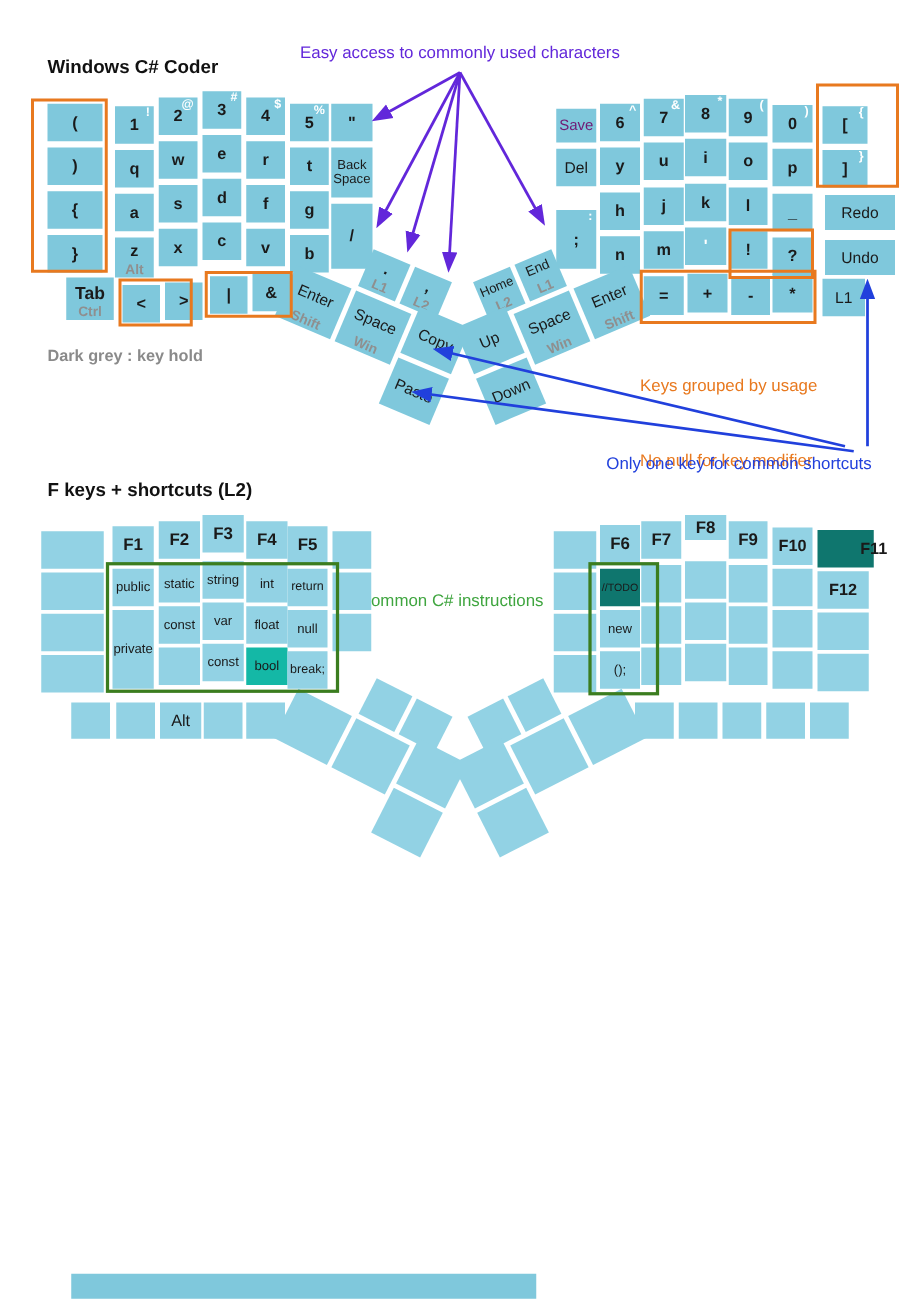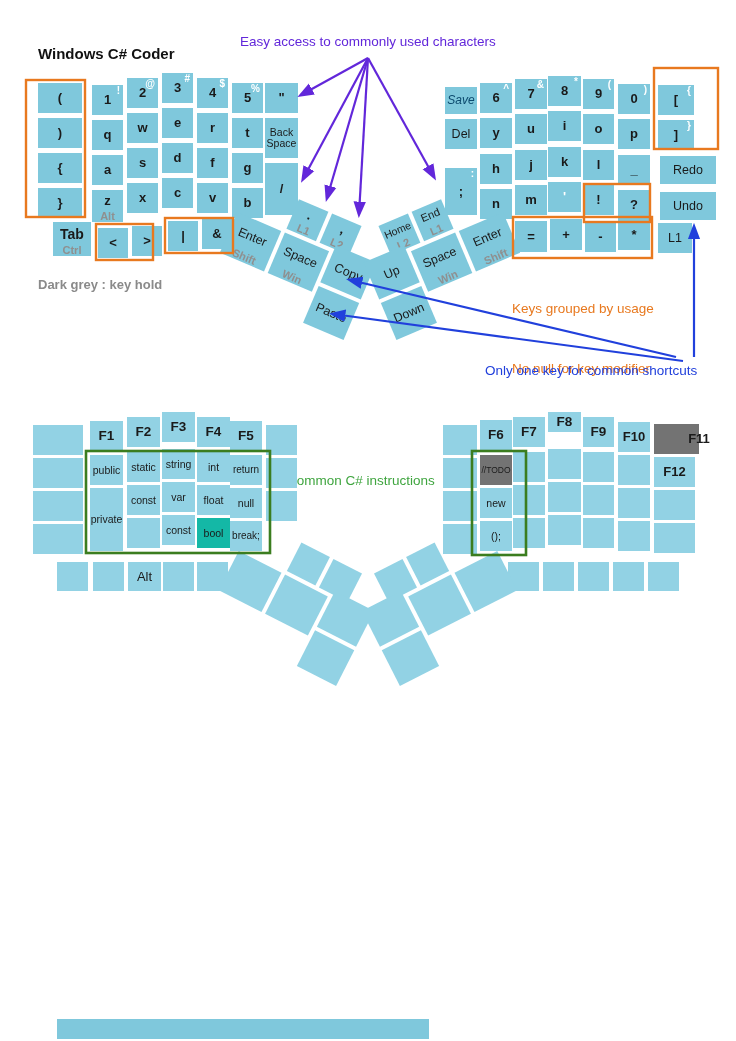--- a/index.html
+++ b/index.html
@@ -30,20 +30,21 @@
 
   <div class="anno" style="left:38px;top:275px;font-size:13px;font-weight:700;color:#8a8a8a;">Dark grey : key hold</div>
 
   <div class="anno" id="t-orange" style="left: 512px; top: 259px; font-size: 13.5px; color: rgb(232, 121, 31);">
     <div>Keys grouped by usage</div>
     <div>No null for key modifier</div>
   </div>
 
   <div class="anno" id="t-blue" style="left: 485px; top: 361px; font-size: 13.5px; color: rgb(33, 64, 220);">Only one key for common shortcuts</div>
 
+  <div class="anno" style="left:38px;top:383px;font-size:15px;font-weight:700;color:#111;">F keys + shortcuts (L2)</div>
 
   <div class="anno" id="t-green" style="left: 287px; top: 471px; font-size: 13.5px; color: rgb(63, 165, 63);">Common C# instructions</div>
 
   <div class="layer" id="kb-main-left">
       <div class="key" style="left: 38px; top: 83px; width: 44px; height: 30px; background: rgb(127, 200, 220);">
         <span class="main" style="font-size: 13px; font-weight: 700; color: rgb(26, 26, 26);">(</span>
       </div>
       <div class="key" style="left: 38px; top: 118px; width: 44px; height: 30px; background: rgb(127, 200, 220);">
         <span class="main" style="font-size: 13px; font-weight: 700; color: rgb(26, 26, 26);">)</span>
       </div>
@@ -141,21 +142,21 @@
       </div>
       <div class="key" style="left: 168px; top: 221px; width: 30px; height: 30px; background: rgb(127, 200, 220);">
         <span class="main" style="font-size: 13px; font-weight: 700; color: rgb(26, 26, 26);">|</span>
       </div>
       <div class="key" style="left: 202px; top: 219px; width: 30px; height: 30px; background: rgb(127, 200, 220);">
         <span class="main" style="font-size: 13px; font-weight: 700; color: rgb(26, 26, 26);">&amp;</span>
       </div>
     </div>
   <div class="layer" id="kb-main-right">
       <div class="key" style="left: 445px; top: 87px; width: 32px; height: 27px; background: rgb(127, 200, 220);">
-        <span class="main" style="font-size: 12px; font-weight: 400; color: #0c4a6e; font-style: italic;">Save</span>
+        <span class="main" style="font-size: 12px; font-weight: 400; color: #701a75;">Save</span>
       </div>
       <div class="key" style="left: 445px; top: 119px; width: 32px; height: 30px; background: rgb(127, 200, 220);">
         <span class="main" style="font-size: 12.5px; font-weight: 400; color: rgb(26, 26, 26);">Del</span>
       </div>
       <div class="key" style="left: 445px; top: 168px; width: 32px; height: 47px; background: rgb(127, 200, 220);">
         <span class="main" style="font-size: 13px; font-weight: 700; color: rgb(26, 26, 26);">;</span>
         <span class="sup" style="color: rgb(255, 255, 255);">:</span>
       </div>
       <div class="key" style="left: 480px; top: 83px; width: 32px; height: 30px; background: rgb(127, 200, 220);">
         <span class="main" style="font-size: 13px; font-weight: 700; color: rgb(26, 26, 26);">6</span>
@@ -356,21 +357,21 @@
       </div>
       <div class="key" style="left: 443px; top: 491px; width: 34px; height: 30px; background: rgb(146, 210, 228);">
         <span class="main" style="font-size: 13px; font-weight: 700; color: rgb(26, 26, 26);"></span>
       </div>
       <div class="key" style="left: 443px; top: 524px; width: 34px; height: 30px; background: rgb(146, 210, 228);">
         <span class="main" style="font-size: 13px; font-weight: 700; color: rgb(26, 26, 26);"></span>
       </div>
       <div class="key" style="left: 480px; top: 420px; width: 32px; height: 30px; background: rgb(146, 210, 228);">
         <span class="main" style="font-size: 13.5px; font-weight: 700; color: rgb(26, 26, 26);">F6</span>
       </div>
-      <div class="key" style="left: 480px; top: 455px; width: 32px; height: 30px; background: #737373;">
+      <div class="key" style="left: 480px; top: 455px; width: 32px; height: 30px; background: #0f766e;">
         <span class="main" style="font-size: 8.5px; font-weight: 400; color: rgb(26, 26, 26);">//TODO</span>
       </div>
       <div class="key" style="left: 480px; top: 488px; width: 32px; height: 30px; background: rgb(146, 210, 228);">
         <span class="main" style="font-size: 10.5px; font-weight: 400; color: rgb(26, 26, 26);">new</span>
       </div>
       <div class="key" style="left: 480px; top: 521px; width: 32px; height: 30px; background: rgb(146, 210, 228);">
         <span class="main" style="font-size: 10.5px; font-weight: 400; color: rgb(26, 26, 26);">();</span>
       </div>
       <div class="key" style="left: 513px; top: 417px; width: 32px; height: 30px; background: rgb(146, 210, 228);">
         <span class="main" style="font-size: 13.5px; font-weight: 700; color: rgb(26, 26, 26);">F7</span>
@@ -413,21 +414,21 @@
       </div>
       <div class="key" style="left: 618px; top: 455px; width: 32px; height: 30px; background: rgb(146, 210, 228);">
         <span class="main" style="font-size: 13px; font-weight: 700; color: rgb(26, 26, 26);"></span>
       </div>
       <div class="key" style="left: 618px; top: 488px; width: 32px; height: 30px; background: rgb(146, 210, 228);">
         <span class="main" style="font-size: 13px; font-weight: 700; color: rgb(26, 26, 26);"></span>
       </div>
       <div class="key" style="left: 618px; top: 521px; width: 32px; height: 30px; background: rgb(146, 210, 228);">
         <span class="main" style="font-size: 13px; font-weight: 700; color: rgb(26, 26, 26);"></span>
       </div>
-      <div class="key" style="left: 654px; top: 424px; width: 41px; height: 30px; background: #737373; padding-left: 45px;">
+      <div class="key" style="left: 654px; top: 424px; width: 41px; height: 30px; background: #0f766e; padding-left: 45px;">
         <span class="main" style="font-size: 13px; font-weight: 700; color: rgb(26, 26, 26);">F11</span>
       </div>
       <div class="key" style="left: 654px; top: 457px; width: 41px; height: 30px; background: rgb(146, 210, 228);">
         <span class="main" style="font-size: 13px; font-weight: 700; color: rgb(26, 26, 26);">F12</span>
       </div>
       <div class="key" style="left: 654px; top: 490px; width: 41px; height: 30px; background: rgb(146, 210, 228);">
         <span class="main" style="font-size: 13px; font-weight: 700; color: rgb(26, 26, 26);"></span>
       </div>
       <div class="key" style="left: 654px; top: 523px; width: 41px; height: 30px; background: rgb(146, 210, 228);">
         <span class="main" style="font-size: 13px; font-weight: 700; color: rgb(26, 26, 26);"></span>

